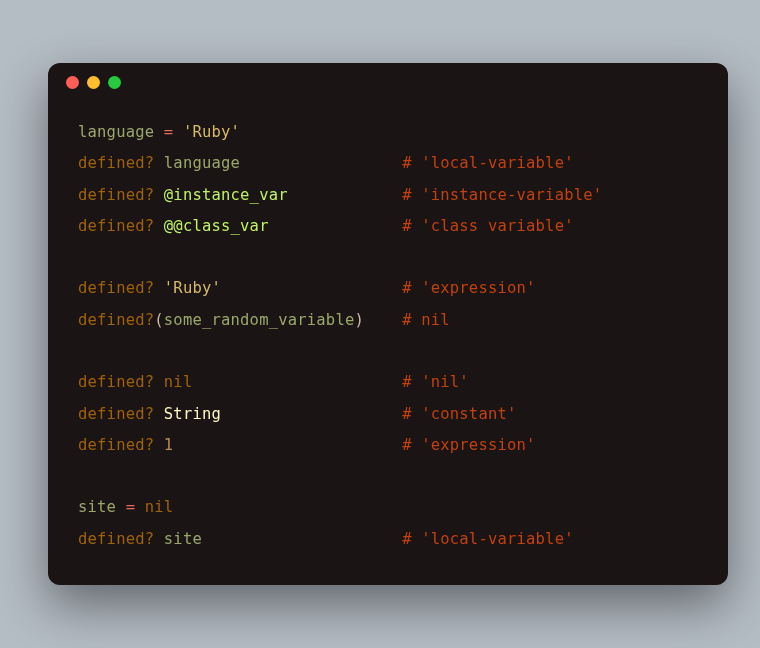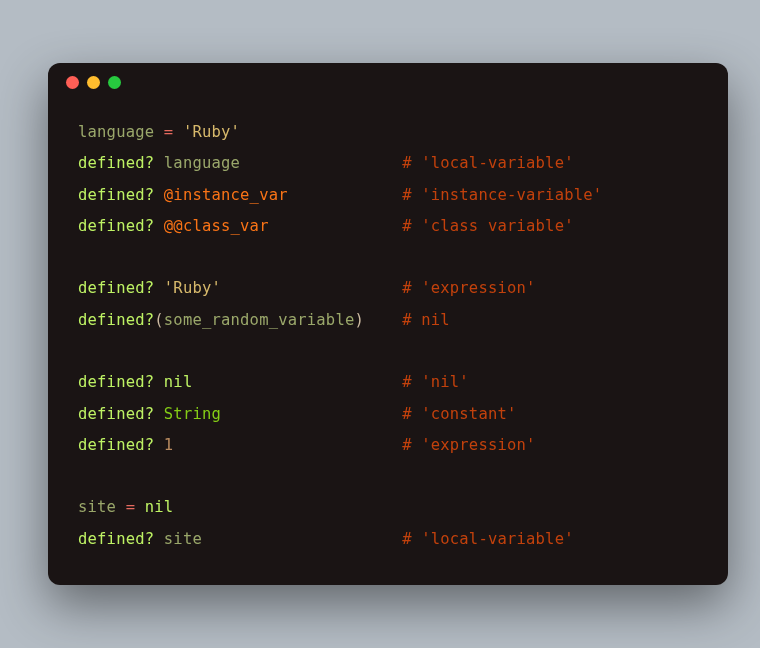--- a/index.html
+++ b/index.html
@@ -39,24 +39,24 @@
     padding: 14px 30px 30px 30px;
     font-size: 15.5px;
     line-height: 2.02;
     white-space: pre;
     letter-spacing: 0.2px;
   }
   .line { display: block; }
   .t-var     { color: #9aa76a; }  
   .t-op      { color: #e66a5f; }  
   .t-str     { color: #d6b86b; }  
-  .t-key     { color: #bef264; }  
-  .t-ivar    { color: #f97316; }  
+  .t-key     { color: #a16207; }  
+  .t-ivar    { color: #bef264; }  
   .t-plain   { color: #cdbba2; }  
-  .t-const   { color: #84cc16; }  
+  .t-const   { color: #fef9c3; }  
   .t-num     { color: #b88a5f; }  
   .t-comment { color: #c2410c; }  
   .col2 { display: inline-block; }
 </style>
 </head>
 <body>
 
 <div class="window">
   <div class="titlebar">
     <div class="dot dot-red"></div>

